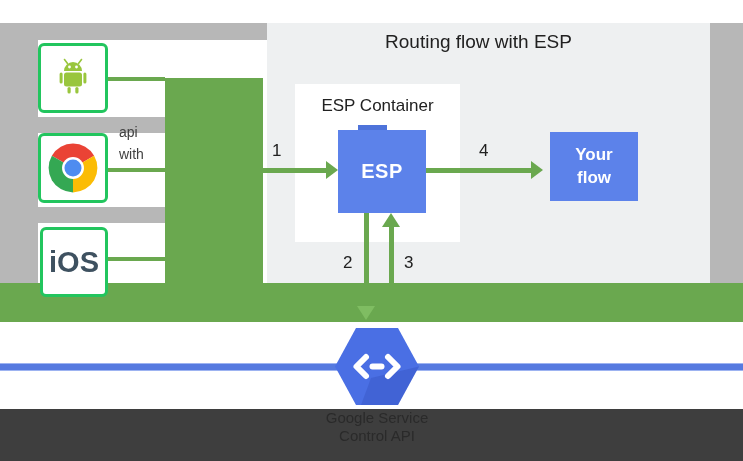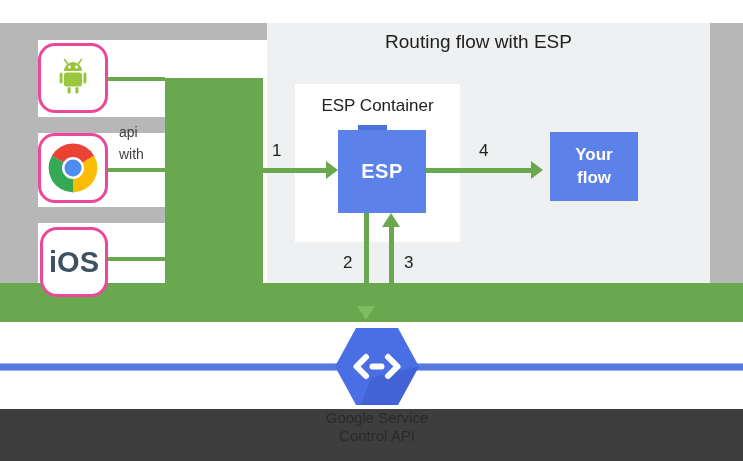--- a/index.html
+++ b/index.html
@@ -29,21 +29,21 @@
   .panel-title{left:267px;top:31px;width:423px;text-align:center;font-size:19px;color:#212121;}
   .container-box{background:#ffffff;width:165px;height:158px;top:84px;}
   .esp-cont{left:295px;}
   .your-cont{left:512px;}
   .container-title{position:absolute;left:0;top:12px;width:100%;text-align:center;font-size:17px;color:#212121;}
   .blue-box{background:#5c82ea;color:#ffffff;font-weight:bold;display:flex;align-items:center;justify-content:center;text-align:center;}
   .esp-box{left:338px;top:130px;width:88px;height:83px;font-size:20px;letter-spacing:.5px;}
   .esp-notch{left:358px;top:125px;width:29px;height:6px;background:#4e73da;}
   .code-box{left:550px;top:132px;width:88px;height:69px;font-size:17px;line-height:1.35;}
   
-  .client{width:70px;height:70px;background:#ffffff;border:3px solid #ec4899;border-radius:17px;box-sizing:border-box;display:flex;align-items:center;justify-content:center;}
+  .client{width:70px;height:70px;background:#ffffff;border:3px solid #22c55e;border-radius:6px;box-sizing:border-box;display:flex;align-items:center;justify-content:center;}
   .b-android{left:38px;top:43px;}
   .b-chrome{left:38px;top:133px;}
   .b-ios{left:40px;top:227px;width:68px;}
   .ios-label{font-size:29px;font-weight:bold;color:#3e5160;letter-spacing:0;}
   
   .api-calls{left:119px;top:122px;width:48px;font-size:14px;line-height:1.55;color:#404040;}
   
   .h-line{height:5px;background:#6aa84f;}
   .a1{left:263px;top:168px;width:63px;}
   .a4{left:426px;top:168px;width:105px;}

